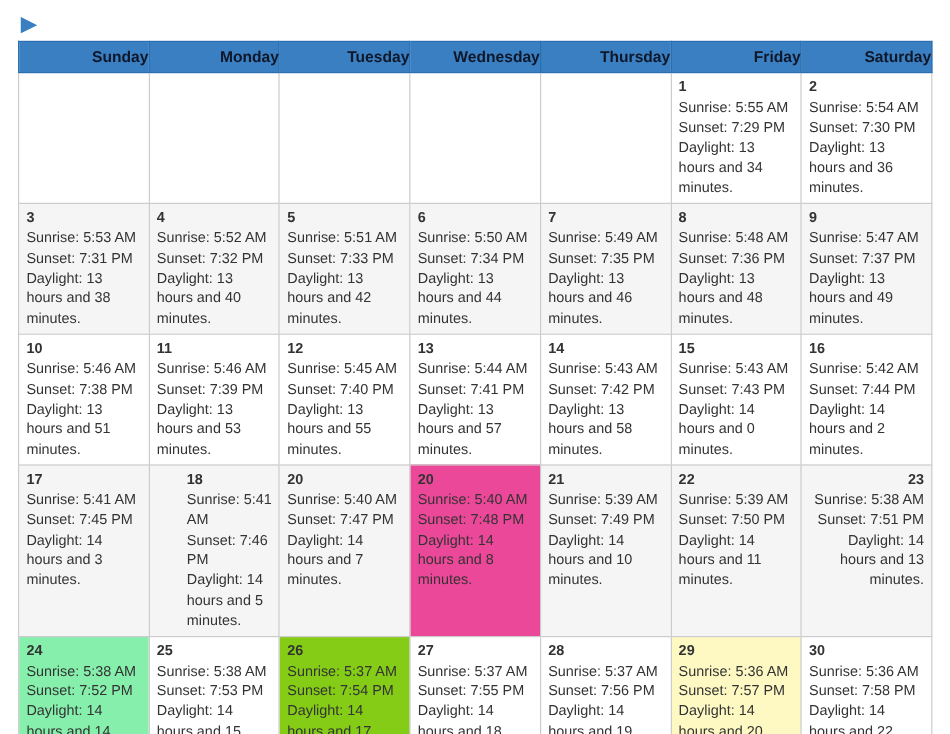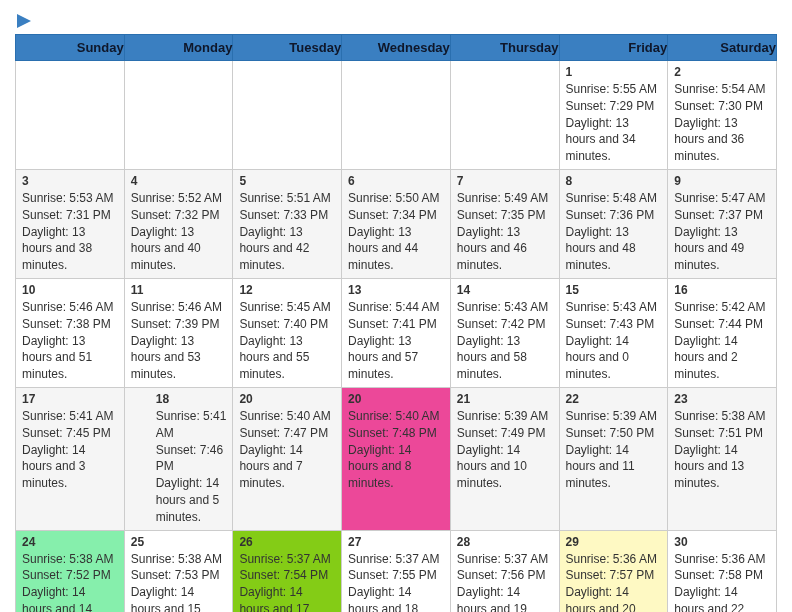--- a/index.html
+++ b/index.html
@@ -184,21 +184,21 @@
         <td style="background-color: rgb(245, 245, 245); padding-left: 31px;"><span class="day-num">18</span>
 <span class="day-info">Sunrise: 5:41 AM<br>Sunset: 7:46 PM<br>Daylight: 14 hours and 5 minutes.</span></td>
         <td style="background-color: rgb(245, 245, 245);"><span class="day-num">20</span>
 <span class="day-info">Sunrise: 5:40 AM<br>Sunset: 7:47 PM<br>Daylight: 14 hours and 7 minutes.</span></td>
         <td style="background-color: #ec4899;"><span class="day-num">20</span>
 <span class="day-info">Sunrise: 5:40 AM<br>Sunset: 7:48 PM<br>Daylight: 14 hours and 8 minutes.</span></td>
         <td style="background-color: rgb(245, 245, 245);"><span class="day-num">21</span>
 <span class="day-info">Sunrise: 5:39 AM<br>Sunset: 7:49 PM<br>Daylight: 14 hours and 10 minutes.</span></td>
         <td style="background-color: rgb(245, 245, 245); margin-left: 12px;"><span class="day-num">22</span>
 <span class="day-info">Sunrise: 5:39 AM<br>Sunset: 7:50 PM<br>Daylight: 14 hours and 11 minutes.</span></td>
-        <td style="background-color: rgb(245, 245, 245);"><span class="day-num">23</span>
+        <td style="background-color: rgb(245, 245, 245); text-align: right;"><span class="day-num">23</span>
 <span class="day-info">Sunrise: 5:38 AM<br>Sunset: 7:51 PM<br>Daylight: 14 hours and 13 minutes.</span></td>
       </tr>
       <tr>
         <td style="background-color: #86efac;"><span class="day-num">24</span>
 <span class="day-info">Sunrise: 5:38 AM<br>Sunset: 7:52 PM<br>Daylight: 14 hours and 14 minutes.</span></td>
         <td style="background-color: rgb(255, 255, 255);"><span class="day-num">25</span>
 <span class="day-info">Sunrise: 5:38 AM<br>Sunset: 7:53 PM<br>Daylight: 14 hours and 15 minutes.</span></td>
         <td style="background-color: #84cc16;"><span class="day-num">26</span>
 <span class="day-info">Sunrise: 5:37 AM<br>Sunset: 7:54 PM<br>Daylight: 14 hours and 17 minutes.</span></td>
         <td style="background-color: rgb(255, 255, 255); margin-left: 44px;"><span class="day-num">27</span>

